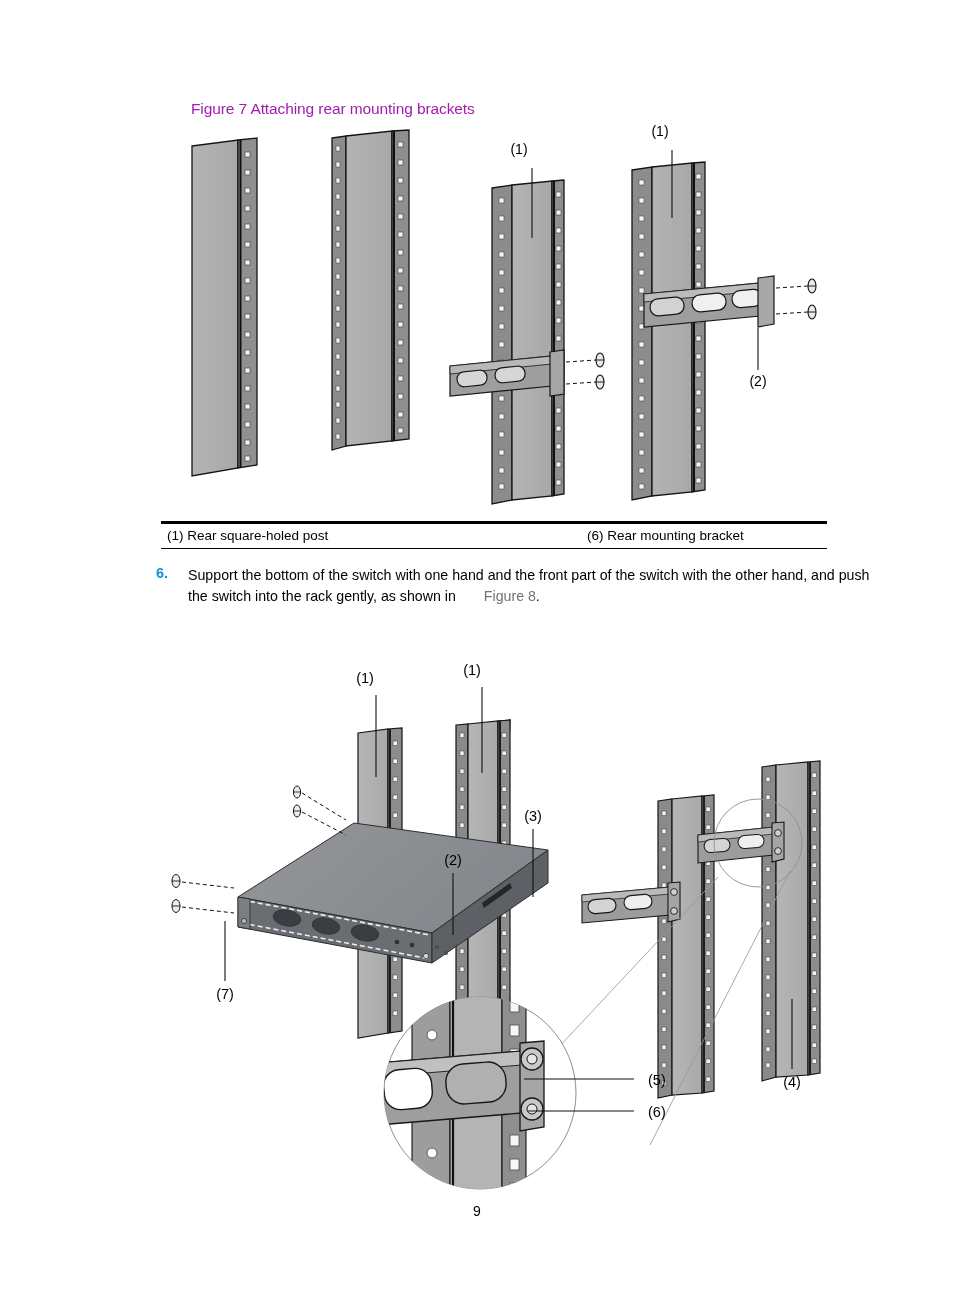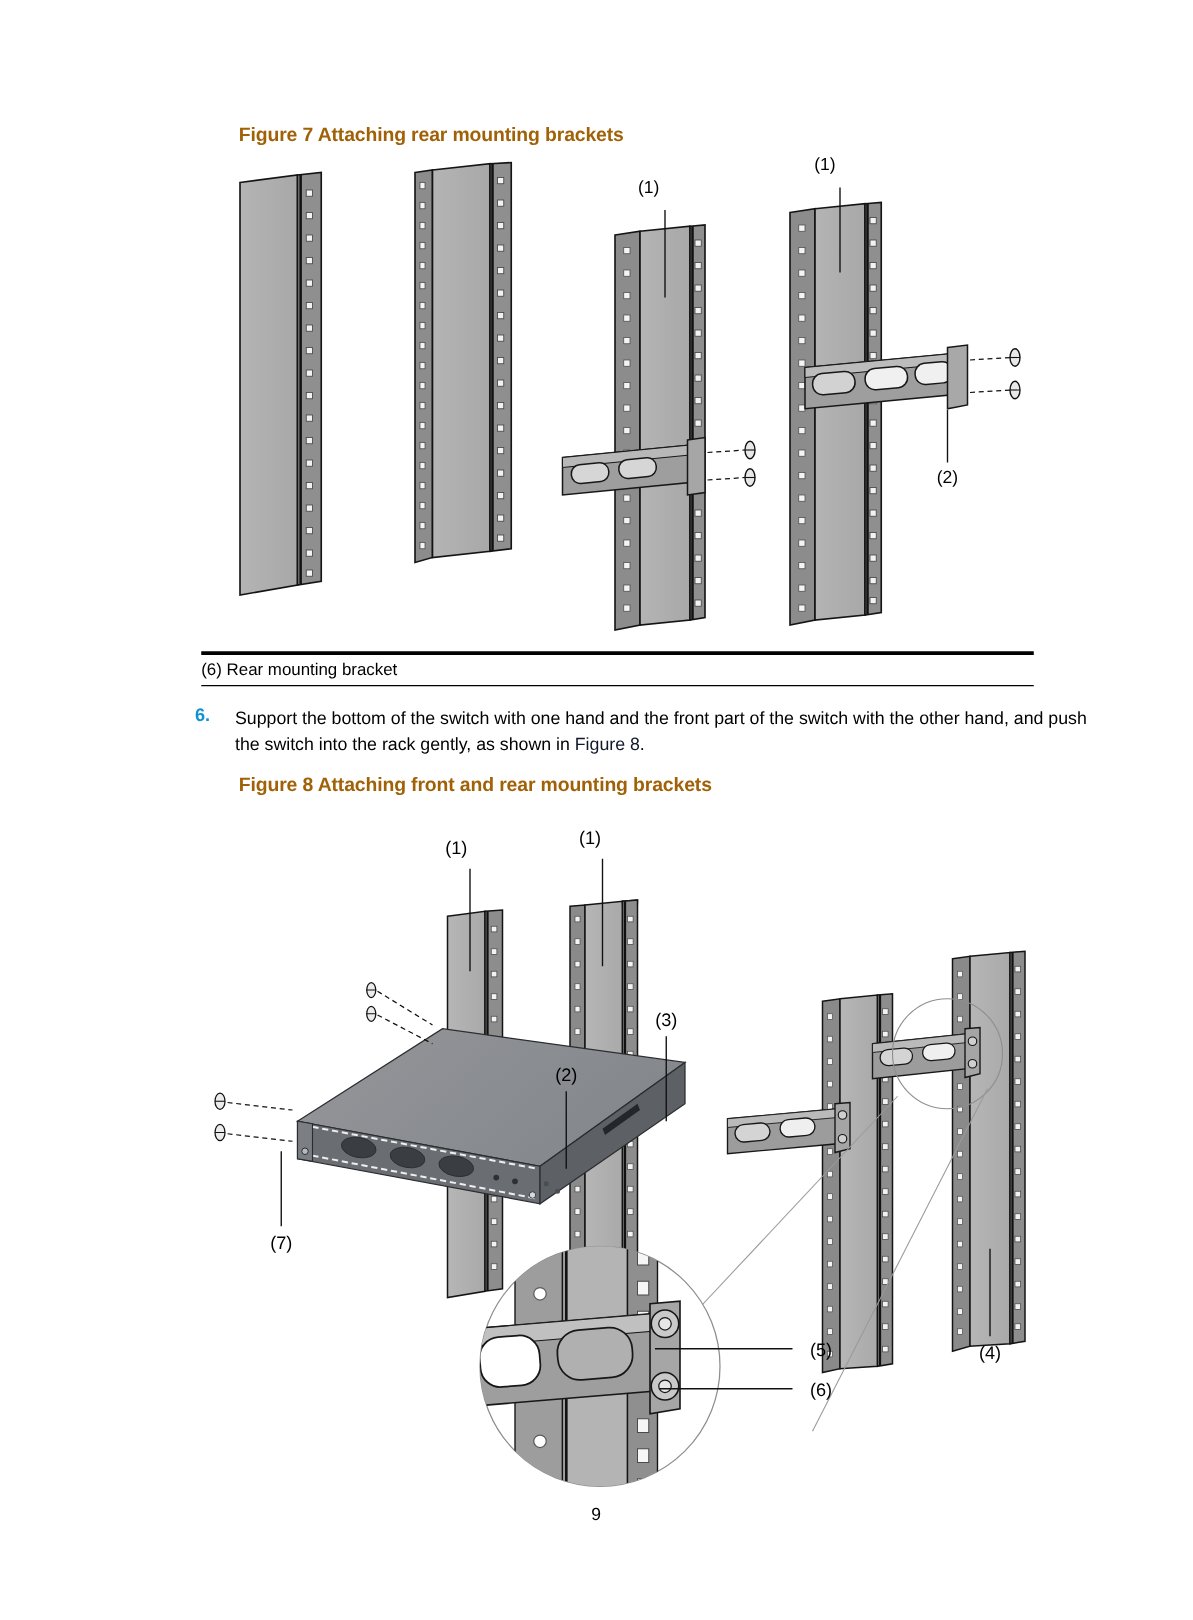--- a/index.html
+++ b/index.html
@@ -8,22 +8,22 @@
     background:#ffffff;
     font-family:"Liberation Sans", sans-serif;
     color:#000000;
     position:relative;
     overflow:hidden;
   }
   .page { position:relative; width:954px; height:1296px; }
 
   .fig-caption {
     position:absolute;
-    color:#a16207;
-    font-weight:bold;
+    color:#a21caf;
+    font-weight:normal;
     font-size:15.5px;
     letter-spacing:-0.1px;
     white-space:nowrap;
   }
   #fig7-caption { left:191px; top:100px; }
   #fig8-caption { left:191px; top:620px; }
 
   .figure { position:absolute; }
   #fig7-art { left:160px; top:128px; width:700px; height:390px; }
   #fig8-art { left:150px; top:645px; width:720px; height:545px; }
@@ -60,21 +60,21 @@
     width:36px;
     flex:0 0 36px;
     padding-left:4px;
     box-sizing:border-box;
   }
   .step-text {
     font-size:14.2px;
     line-height:21px;
     color:#000;
   }
-  .xref { color:#0f172a; }
+  .xref { color:#737373;margin-left:24px; }
 
   .page-number {
     position:absolute;
     left:0; top:1203px;
     width:954px;
     text-align:center;
     font-size:14px;
     color:#000;
   }
 
@@ -318,30 +318,30 @@
         <line x1="598" y1="200" x2="598" y2="242" stroke="#111" stroke-width="1.1"></line>
       </g>
       <text class="lbl" x="359" y="26" text-anchor="middle">(1)</text>
       <text class="lbl" x="500" y="8" text-anchor="middle">(1)</text>
       <text class="lbl" x="598" y="258" text-anchor="middle">(2)</text>
     </svg>
   </div>
 
   <div class="legend">
     <div class="legend-row">
+      <div class="legend-cell first">(1) Rear square-holed post</div>
       <div class="legend-cell second">(6) Rear mounting bracket</div>
     </div>
   </div>
 
   <div class="step">
     <div class="step-num">6.</div>
     <div class="step-text"><span>Support the bottom of the switch with one hand and the front part of the switch with the other hand, and push the switch into the rack gently, as shown in </span><span class="xref">Figure 8</span><span>.</span></div>
   </div>
 
-  <div class="fig-caption" id="fig8-caption">Figure 8 Attaching front and rear mounting brackets</div>
 
   <div class="figure" id="fig8-art">
     <svg width="720" height="545" viewBox="0 0 720 545">
       <defs>
         <linearGradient id="p8a" x1="0" y1="0" x2="1" y2="0">
           <stop offset="0%" stop-color="#b6b6b6"></stop>
             <stop offset="100%" stop-color="#a9a9a9"></stop>
         </linearGradient>
         <linearGradient id="chassisTop" x1="0" y1="0" x2="1" y2="0.4">
           <stop offset="0%" stop-color="#94969a"></stop>

